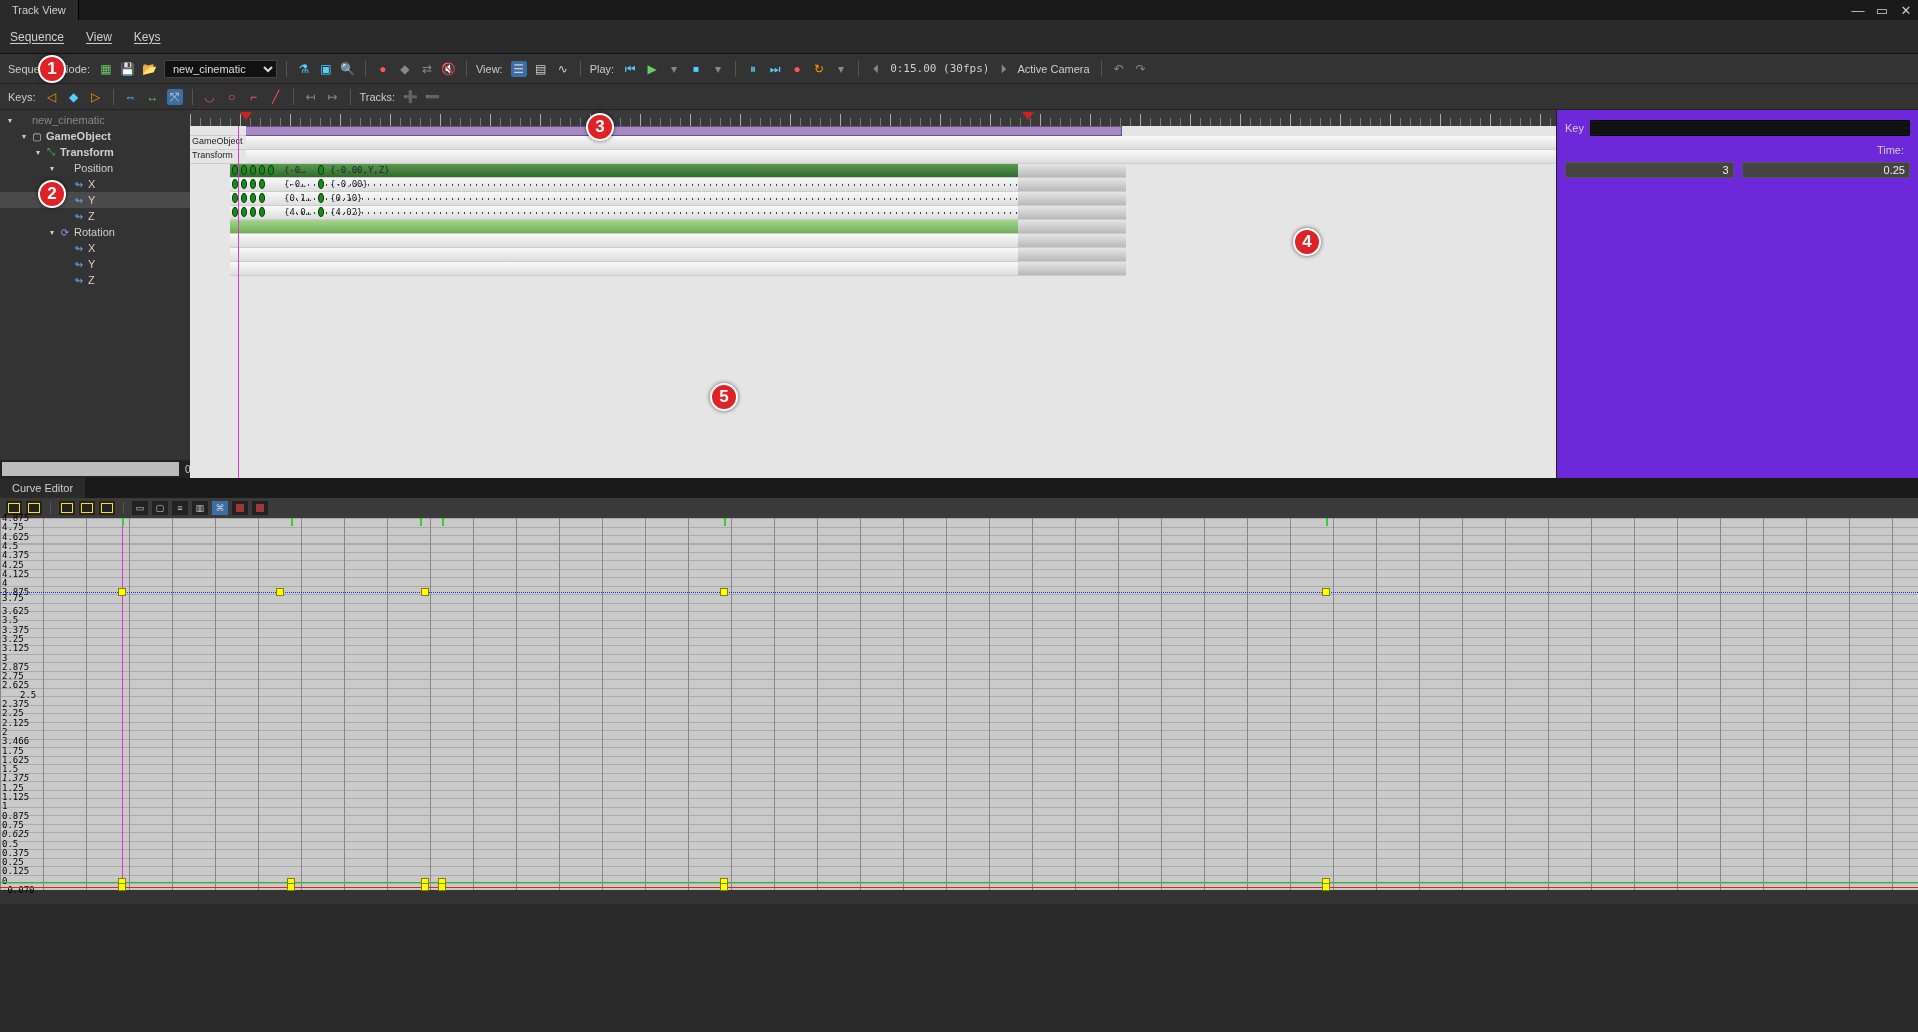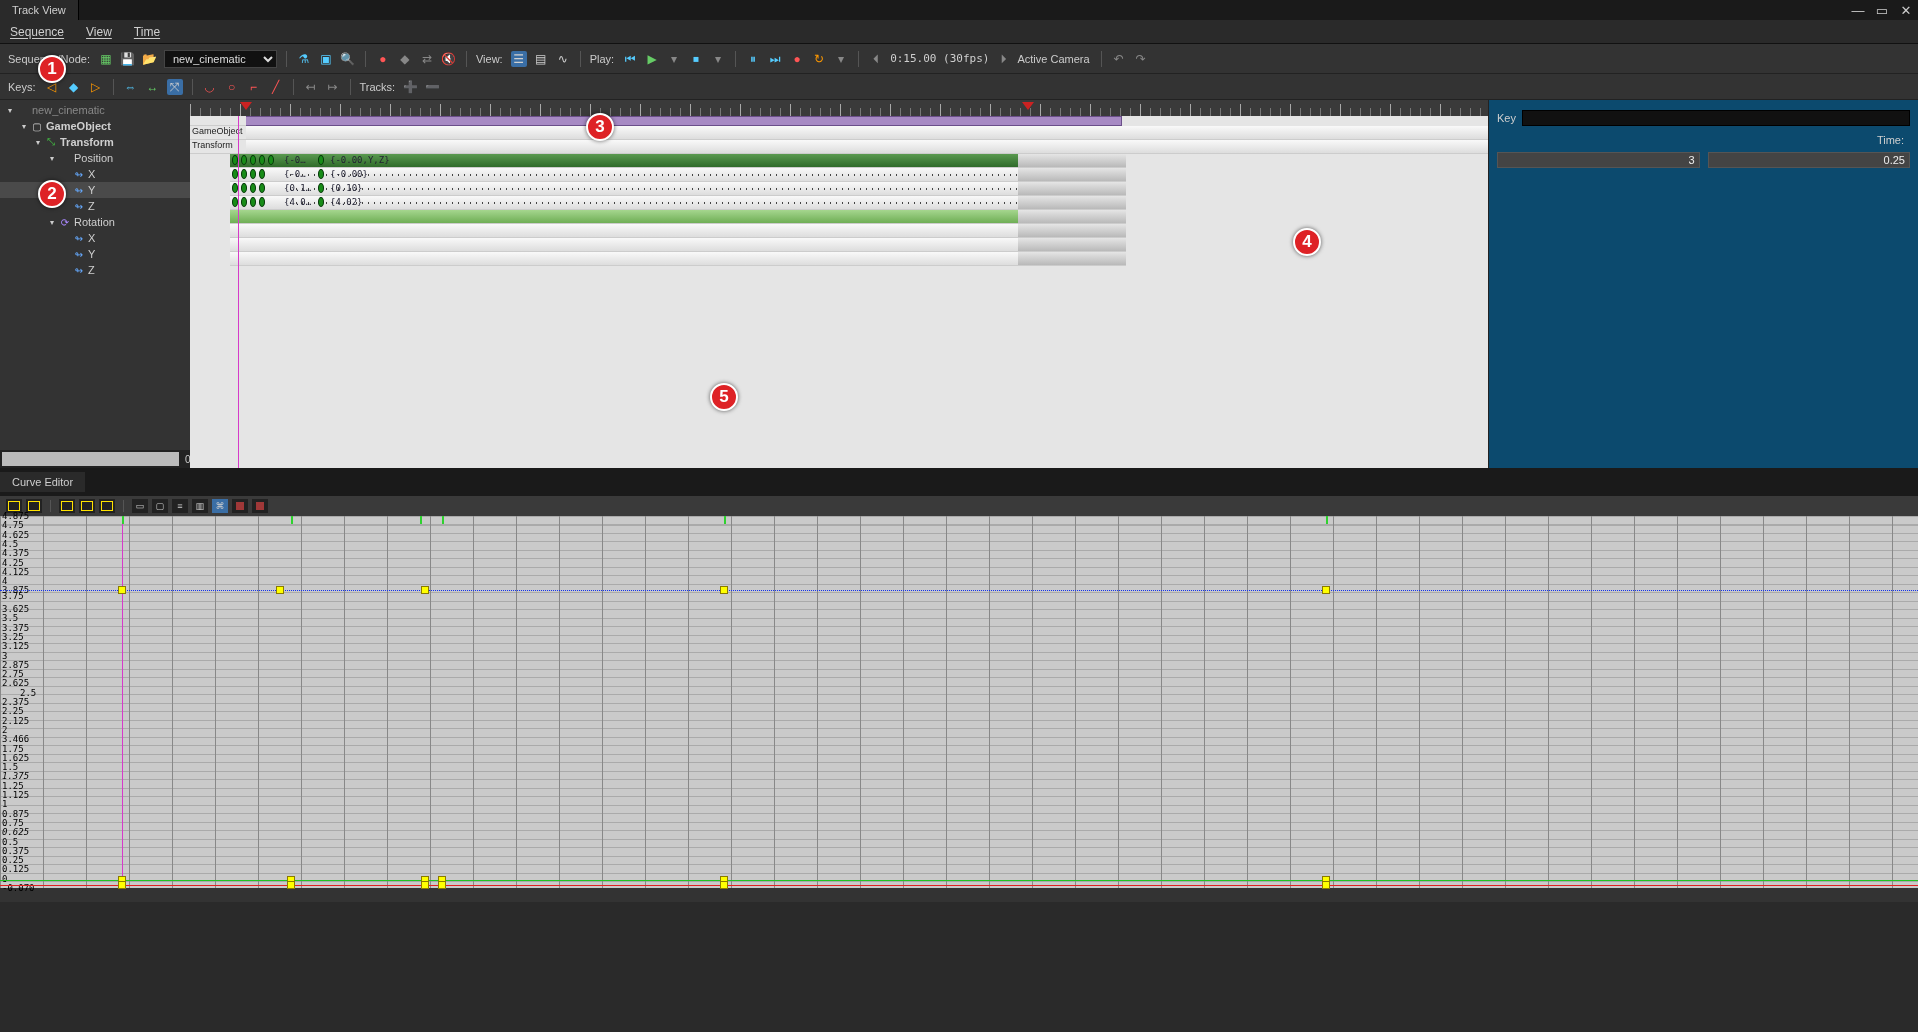--- a/index.html
+++ b/index.html
@@ -6,21 +6,21 @@
 html, body { width: 1918px; height: 1032px; background: #2a2a2a; color: #cfcfcf; overflow: hidden; }
 
 
 .titlebar { height: 20px; background: #1a1a1a; display: flex; align-items: center; }
 .titlebar-tab { background: #2a2a2a; height: 20px; padding: 0 12px; font-size: 11px; line-height: 20px; border-right: 1px solid #000; }
 .titlebar-spacer { flex: 1; }
 .titlebar-controls { display: flex; }
 .titlebar-btn { width: 24px; height: 20px; display: flex; align-items: center; justify-content: center; font-size: 13px; color: #ccc; cursor: pointer; }
 
 
-.menubar { height: 24px; background: #2a2a2a; display: flex; align-items: center; padding-left: 10px; gap: 22px; border-bottom: 1px solid #111; }
+.menubar { height: 34px; background: #2a2a2a; display: flex; align-items: center; padding-left: 10px; gap: 22px; border-bottom: 1px solid #111; }
 .menu-item { font-size: 12px; text-decoration: underline; text-decoration-color: #ccc; text-underline-offset: 2px; cursor: pointer; }
 
 
 .toolbar { height: 30px; background: #333; display: flex; align-items: center; padding: 0 8px; gap: 6px; border-bottom: 1px solid #222; font-size: 11px; }
 .tb-label { color: #ccc; margin-right: 2px; }
 .tb-sep { width: 1px; height: 16px; background: #555; margin: 0 3px; }
 .tb-ico { width: 16px; height: 16px; display: inline-flex; align-items: center; justify-content: center; font-size: 12px; cursor: pointer; border-radius: 2px; }
 .tb-ico.blue { background: #3a6ea5; }
 .tb-ico.green { color: #6c6; }
 .tb-ico.red { color: #f55; }
@@ -62,29 +62,29 @@
 .track-row { height: 14px; border-bottom: 1px solid #ccc; position: relative; background: linear-gradient(#f9f9f9,#ddd); }
 .track-row.green { background: linear-gradient(#5a9950,#2f6b2a); }
 .track-row.lightgreen { background: linear-gradient(#a5d68e,#6fae55); }
 .track-dots::before { content: ""; position: absolute; left: 60px; right: 0; top: 6px; height: 2px; background-image: repeating-linear-gradient(to right, #444 0 1px, transparent 1px 6px); }
 .key-ovals { position: absolute; left: 40px; top: 1px; display: flex; gap: 3px; }
 .key-oval { width: 6px; height: 10px; background: #188c18; border: 1px solid #07380a; border-radius: 50%; }
 .key-text { position: absolute; top: 1px; font-size: 9px; color: #223; font-family: monospace; }
 .endcap { position: absolute; right: 0; top: 0; bottom: 0; width: 108px; background: linear-gradient(#e5e5e5,#b9b9b9); }
 
 
-.key-panel { width: 430px; background: #0c4a6e; border-left: 1px solid #222; padding: 8px; font-size: 11px; }
+.key-panel { width: 362px; background: #6d28d9; border-left: 1px solid #222; padding: 8px; font-size: 11px; }
 .key-panel .kp-title { display: flex; align-items: center; height: 20px; }
 .kp-input-black { flex: 1; background: #111; height: 16px; margin-left: 6px; border: 1px solid #000; }
 .kp-row { display: flex; align-items: center; margin-top: 6px; }
 .kp-label { width: auto; margin-right: 6px; }
 .kp-field { flex: 1; background: #444; height: 16px; color: #eee; font-size: 11px; display: flex; align-items: center; justify-content: flex-end; padding: 0 4px; border: 1px solid #555; }
 
 
-.curve-tab-bar { height: 28px; background: #1a1a1a; display: flex; align-items: center; }
+.curve-tab-bar { height: 20px; background: #1a1a1a; display: flex; align-items: center; }
 .curve-tab { background: #2a2a2a; height: 20px; padding: 0 12px; font-size: 11px; line-height: 20px; }
 .curve-toolbar { height: 20px; background: #3a3a3a; display: flex; align-items: center; padding: 0 6px; gap: 4px; font-size: 10px; }
 .ct-btn { width: 16px; height: 14px; background: #222; display: inline-flex; align-items: center; justify-content: center; font-size: 9px; cursor: pointer; }
 .ct-btn.yellow::after { content: ""; width: 10px; height: 8px; border: 1px solid #ffe200; }
 .ct-btn.on { background: #3a6ea5; }
 .ct-btn.red::after { content: ""; width: 8px; height: 8px; background: #a03838; }
 .ct-sep { width: 1px; height: 12px; background: #555; margin: 0 4px; }
 .curve-body { height: 372px; position: relative; background: #cacaca; background-image:
   repeating-linear-gradient(to right, #888 0 1px, transparent 1px 43px),
   repeating-linear-gradient(to bottom, #aaa 0 1px, transparent 1px 8.5px);
@@ -109,21 +109,21 @@
   <div class="titlebar-controls">
     <div class="titlebar-btn">—</div>
     <div class="titlebar-btn">▭</div>
     <div class="titlebar-btn">✕</div>
   </div>
 </div>
 
 <div class="menubar">
   <span class="menu-item">Sequence</span>
   <span class="menu-item">View</span>
-  <span class="menu-item">Time</span>
+  <span class="menu-item">Keys</span>
 </div>
 
 <div class="toolbar">
   <span class="tb-label">Sequence/Node:</span>
   <span class="tb-ico green">▦</span>
   <span class="tb-ico green">💾</span>
   <span class="tb-ico green">📂</span>
   <select class="tb-select"><option>new_cinematic</option></select>
   <span class="tb-sep"></span>
   <span class="tb-ico cyan">⚗</span>

